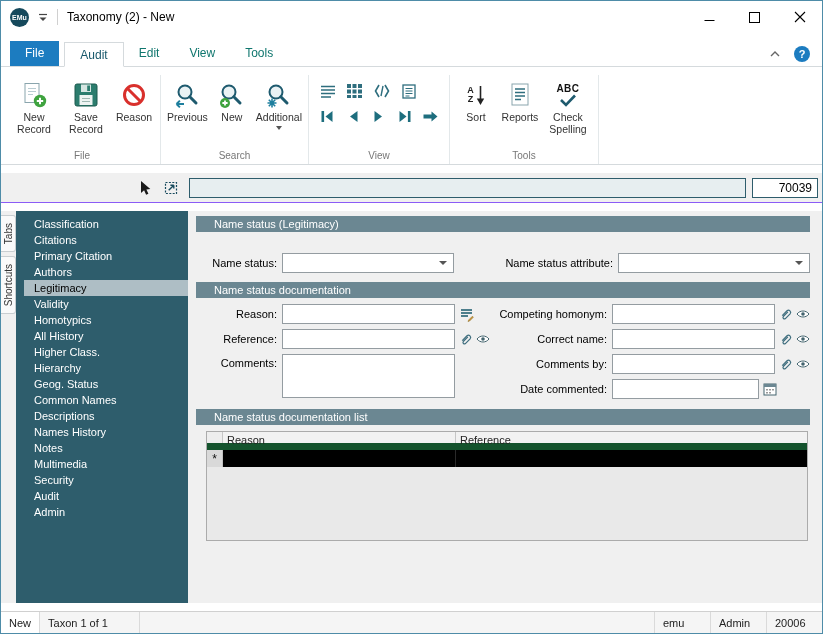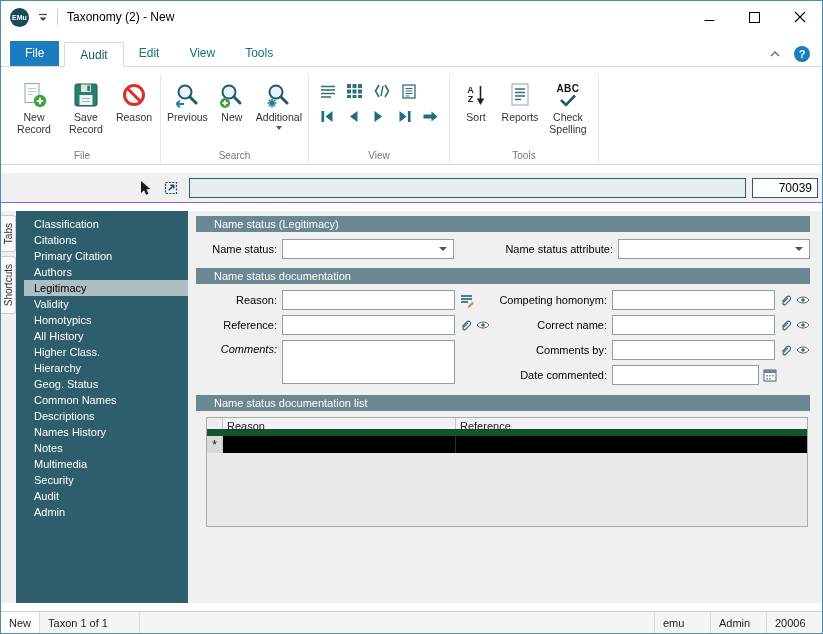--- a/index.html
+++ b/index.html
@@ -54,21 +54,21 @@
   .main { flex: 1; display: flex; background: #f0f0f0; min-height: 0; }
   .vstrip { flex: 0 0 15px; background: #f0f0f0; display: flex; flex-direction: column; align-items: flex-start; padding-top: 4px; gap: 4px; }
   .vtab { width: 15px; border: 1px solid #c9ced1; border-left: none; border-radius: 0 3px 3px 0; background: #fafafa; padding: 7px 0; display: flex; justify-content: center; }
   .vtab span { writing-mode: vertical-rl; transform: rotate(180deg); font-size: 10px; color: #333; }
   .sidebar { flex: 0 0 172px; background: #2e5d6c; padding-top: 5px; }
   .side-item { height: 16px; line-height: 16px; padding-left: 10px; font-size: 11px; color: #fff; white-space: nowrap; margin-left: 8px; }
   .side-item.selected { background: #aebec5; color: #000; }
 
   .content { flex: 1; padding: 5px 12px 0 8px; display: flex; flex-direction: column; overflow: hidden; }
   .sect-header { flex: 0 0 16px; height: 16px; line-height: 16px; background: #6b8792; color: #fff; font-size: 11px; padding-left: 18px; }
-  .form-row { display: flex; align-items: center; margin: 7px 0 9px; font-size: 11px; }
+  .form-row { display: flex; align-items: center; margin: 21px 0 9px; font-size: 11px; }
   .flabel { text-align: right; padding-right: 5px; }
   .lbl-86 { flex: 0 0 86px; }
   .flabel-grow { flex: 1; }
   .combo { height: 20px; background: #fff; border: 1px solid #949ca1; display: flex; align-items: center; }
   .combo .cval { flex: 1; padding-left: 3px; font-size: 11px; }
   .caret-down { width: 0; height: 0; border-left: 4px solid transparent; border-right: 4px solid transparent; border-top: 4px solid #555; margin-right: 6px; }
   .w172 { flex: 0 0 172px; }
   .w192 { flex: 0 0 192px; }
 
   .docs-row { display: flex; align-items: center; margin-bottom: 5px; font-size: 11px; }
@@ -475,21 +475,21 @@
               <svg width="14" height="10" viewBox="0 0 14 10">
                   <path d="M1 5 C4 1 10 1 13 5 C10 9 4 9 1 5 Z" fill="#fff" stroke="#44646e" stroke-width="1"></path>
                   <circle cx="7" cy="5" r="1.8" fill="#44646e"></circle>
                 </svg>
             </span>
           </div>
         </div>
 
         <div class="docs-row align-top">
           <div class="dr-left" style="align-items:flex-start;">
-            <span class="flabel lbl-86" style="padding-top:3px;font-style:italic;">Comments:</span>
+            <span class="flabel lbl-86" style="padding-top:3px;">Comments:</span>
             <div class="tarea"></div>
           </div>
           <div class="dr-right-col">
             <div class="sub-row">
               <span class="flabel lbl-118">Comments by:</span>
               <div class="tfield w163"></div>
               <span class="icon-slot-r">
                 <svg width="14" height="14" viewBox="0 0 14 14">
                     <path d="M3.2 8.6 L8 3.8 a2.2 2.2 0 0 1 3.1 3.1 L6.4 11.6 a1.5 1.5 0 0 1 -2.1 -2.1 L8.9 4.9" fill="none" stroke="#3f6e7e" stroke-width="1.2"></path>
                   </svg>

